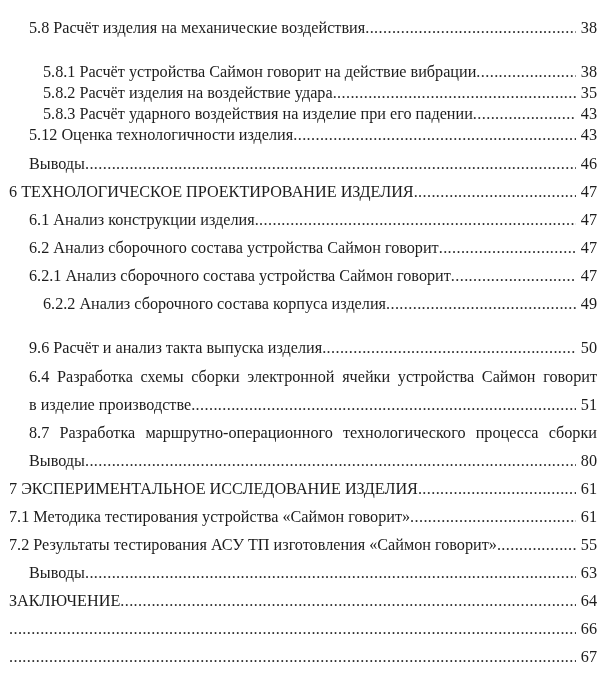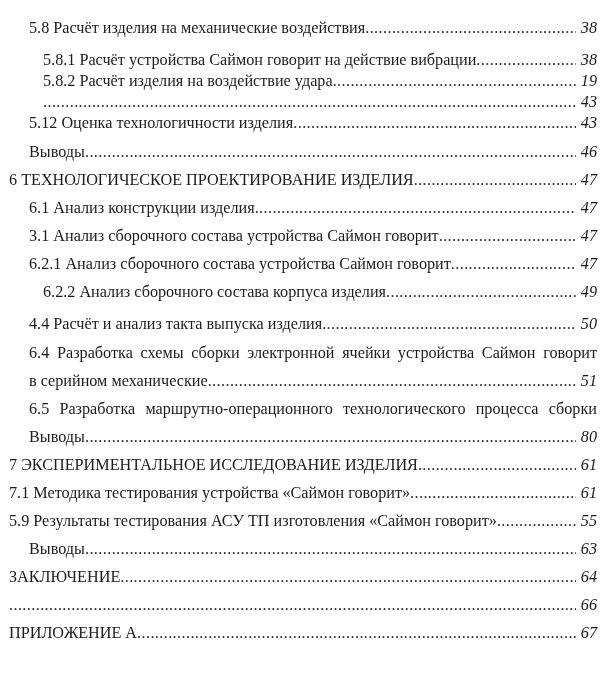--- a/index.html
+++ b/index.html
@@ -17,21 +17,21 @@
     width: 607px;
     height: 695px;
   }
   .toc-entry { width: 100%; }
   .toc-entry.level-1 { padding-left: 20px; }
   .toc-entry.level-2 { padding-left: 34px; }
   .toc-entry.loose .toc-row,
   .toc-entry.loose .wrap-line { line-height: 28px; }
   .toc-entry.tight .toc-row { line-height: 21px; }
   
-  .toc-entry.loose + .toc-entry.tight { margin-top: 8px; }
+  .toc-entry.loose + .toc-entry.tight { margin-top: 20px; }
   .toc-entry.tight + .toc-entry.loose { margin-top: 4px; }
   .toc-row {
     display: flex;
     align-items: flex-end;
     width: 100%;
   }
   .toc-text { white-space: nowrap; flex: 0 0 auto; }
   .toc-leader {
     flex: 1 1 auto;
     min-width: 0;
@@ -40,21 +40,20 @@
     color: #2e2e2e;
   }
   .toc-leader::after {
     content: "........................................................................................................................................................................................................";
     letter-spacing: 0.4px;
   }
   .toc-page {
     flex: 0 0 auto;
     padding-left: 5px;
     text-align: right;
-    font-style: italic;
   }
   .wrap-line {
     text-align: justify;
     text-align-last: justify;
     white-space: normal;
   }
 </style>
 </head>
 <body>
 
@@ -71,25 +70,26 @@
         <div class="toc-row">
           <span class="toc-text">5.8.1 Расчёт устройства Саймон говорит на действие вибрации</span>
           <span class="toc-leader"></span>
           <span class="toc-page">38</span>
         </div>
       </div>
       <div class="toc-entry level-2 tight">
         <div class="toc-row">
           <span class="toc-text">5.8.2 Расчёт изделия на воздействие удара</span>
           <span class="toc-leader"></span>
-          <span class="toc-page">19</span>
+          <span class="toc-page">35</span>
         </div>
       </div>
       <div class="toc-entry level-2 tight">
         <div class="toc-row">
+          <span class="toc-text">5.8.3 Расчёт ударного воздействия на изделие при его падении</span>
           <span class="toc-leader"></span>
           <span class="toc-page">43</span>
         </div>
       </div>
       <div class="toc-entry level-1 tight">
         <div class="toc-row">
           <span class="toc-text">5.12 Оценка технологичности изделия</span>
           <span class="toc-leader"></span>
           <span class="toc-page">43</span>
         </div>
@@ -110,56 +110,56 @@
       </div>
       <div class="toc-entry level-1 loose">
         <div class="toc-row">
           <span class="toc-text">6.1 Анализ конструкции изделия</span>
           <span class="toc-leader"></span>
           <span class="toc-page">47</span>
         </div>
       </div>
       <div class="toc-entry level-1 loose">
         <div class="toc-row">
-          <span class="toc-text">3.1 Анализ сборочного состава устройства Саймон говорит</span>
+          <span class="toc-text">6.2 Анализ сборочного состава устройства Саймон говорит</span>
           <span class="toc-leader"></span>
           <span class="toc-page">47</span>
         </div>
       </div>
       <div class="toc-entry level-1 loose">
         <div class="toc-row">
           <span class="toc-text">6.2.1 Анализ сборочного состава устройства Саймон говорит</span>
           <span class="toc-leader"></span>
           <span class="toc-page">47</span>
         </div>
       </div>
       <div class="toc-entry level-2 loose">
         <div class="toc-row">
           <span class="toc-text">6.2.2 Анализ сборочного состава корпуса изделия</span>
           <span class="toc-leader"></span>
           <span class="toc-page">49</span>
         </div>
       </div>
       <div class="toc-entry level-1 tight">
         <div class="toc-row">
-          <span class="toc-text">4.4 Расчёт и анализ такта выпуска изделия</span>
+          <span class="toc-text">9.6 Расчёт и анализ такта выпуска изделия</span>
           <span class="toc-leader"></span>
           <span class="toc-page">50</span>
         </div>
       </div>
       <div class="toc-entry level-1 loose">
         <div class="wrap-line">6.4 Разработка схемы сборки электронной ячейки устройства Саймон говорит</div>
         <div class="toc-row">
-          <span class="toc-text">в серийном механические</span>
+          <span class="toc-text">в изделие производстве</span>
           <span class="toc-leader"></span>
           <span class="toc-page">51</span>
         </div>
       </div>
       <div class="toc-entry level-1 loose">
-        <div class="wrap-line">6.5 Разработка маршрутно-операционного технологического процесса сборки</div>
+        <div class="wrap-line">8.7 Разработка маршрутно-операционного технологического процесса сборки</div>
       </div>
       <div class="toc-entry level-1 loose">
         <div class="toc-row">
           <span class="toc-text">Выводы</span>
           <span class="toc-leader"></span>
           <span class="toc-page">80</span>
         </div>
       </div>
       <div class="toc-entry level-0 loose">
         <div class="toc-row">
@@ -170,21 +170,21 @@
       </div>
       <div class="toc-entry level-0 loose">
         <div class="toc-row">
           <span class="toc-text">7.1 Методика тестирования устройства «Саймон говорит»</span>
           <span class="toc-leader"></span>
           <span class="toc-page">61</span>
         </div>
       </div>
       <div class="toc-entry level-0 loose">
         <div class="toc-row">
-          <span class="toc-text">5.9 Результаты тестирования АСУ ТП изготовления «Саймон говорит»</span>
+          <span class="toc-text">7.2 Результаты тестирования АСУ ТП изготовления «Саймон говорит»</span>
           <span class="toc-leader"></span>
           <span class="toc-page">55</span>
         </div>
       </div>
       <div class="toc-entry level-1 loose">
         <div class="toc-row">
           <span class="toc-text">Выводы</span>
           <span class="toc-leader"></span>
           <span class="toc-page">63</span>
         </div>
@@ -197,19 +197,18 @@
         </div>
       </div>
       <div class="toc-entry level-0 loose">
         <div class="toc-row">
           <span class="toc-leader"></span>
           <span class="toc-page">66</span>
         </div>
       </div>
       <div class="toc-entry level-0 loose">
         <div class="toc-row">
-          <span class="toc-text">ПРИЛОЖЕНИЕ А</span>
           <span class="toc-leader"></span>
           <span class="toc-page">67</span>
         </div>
       </div>
     </section>
 </main>
 
 </body></html>

